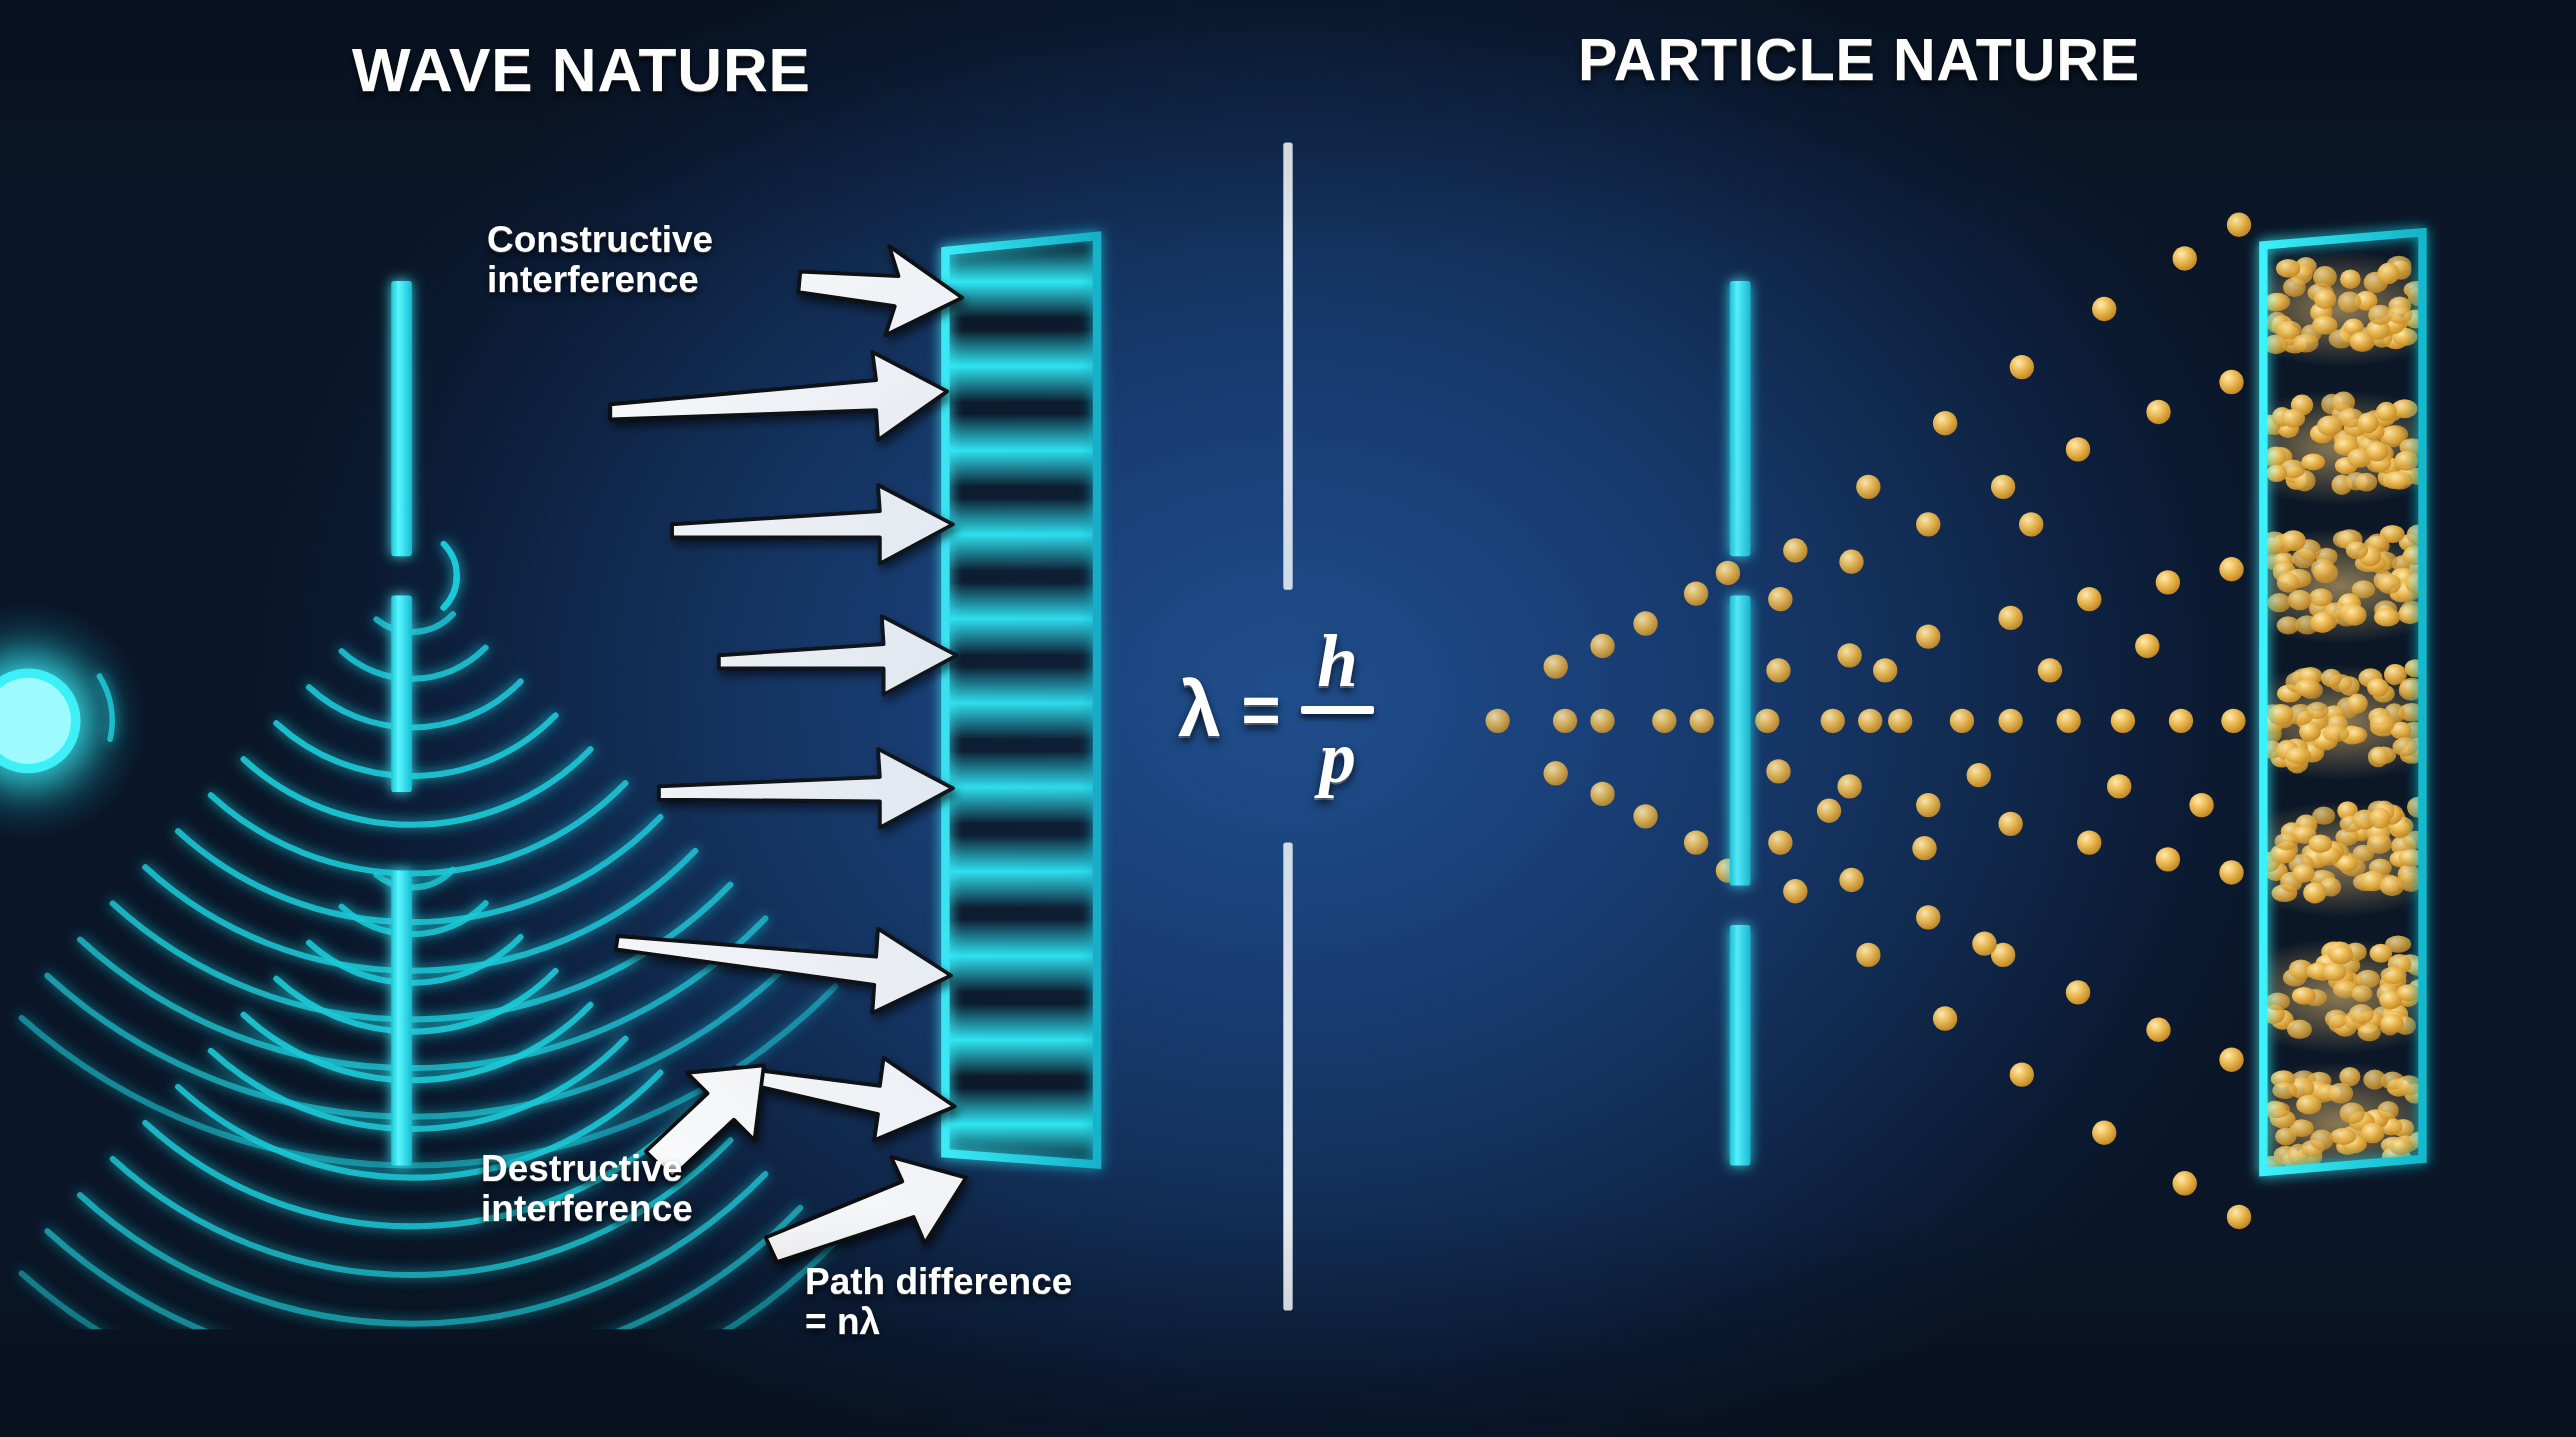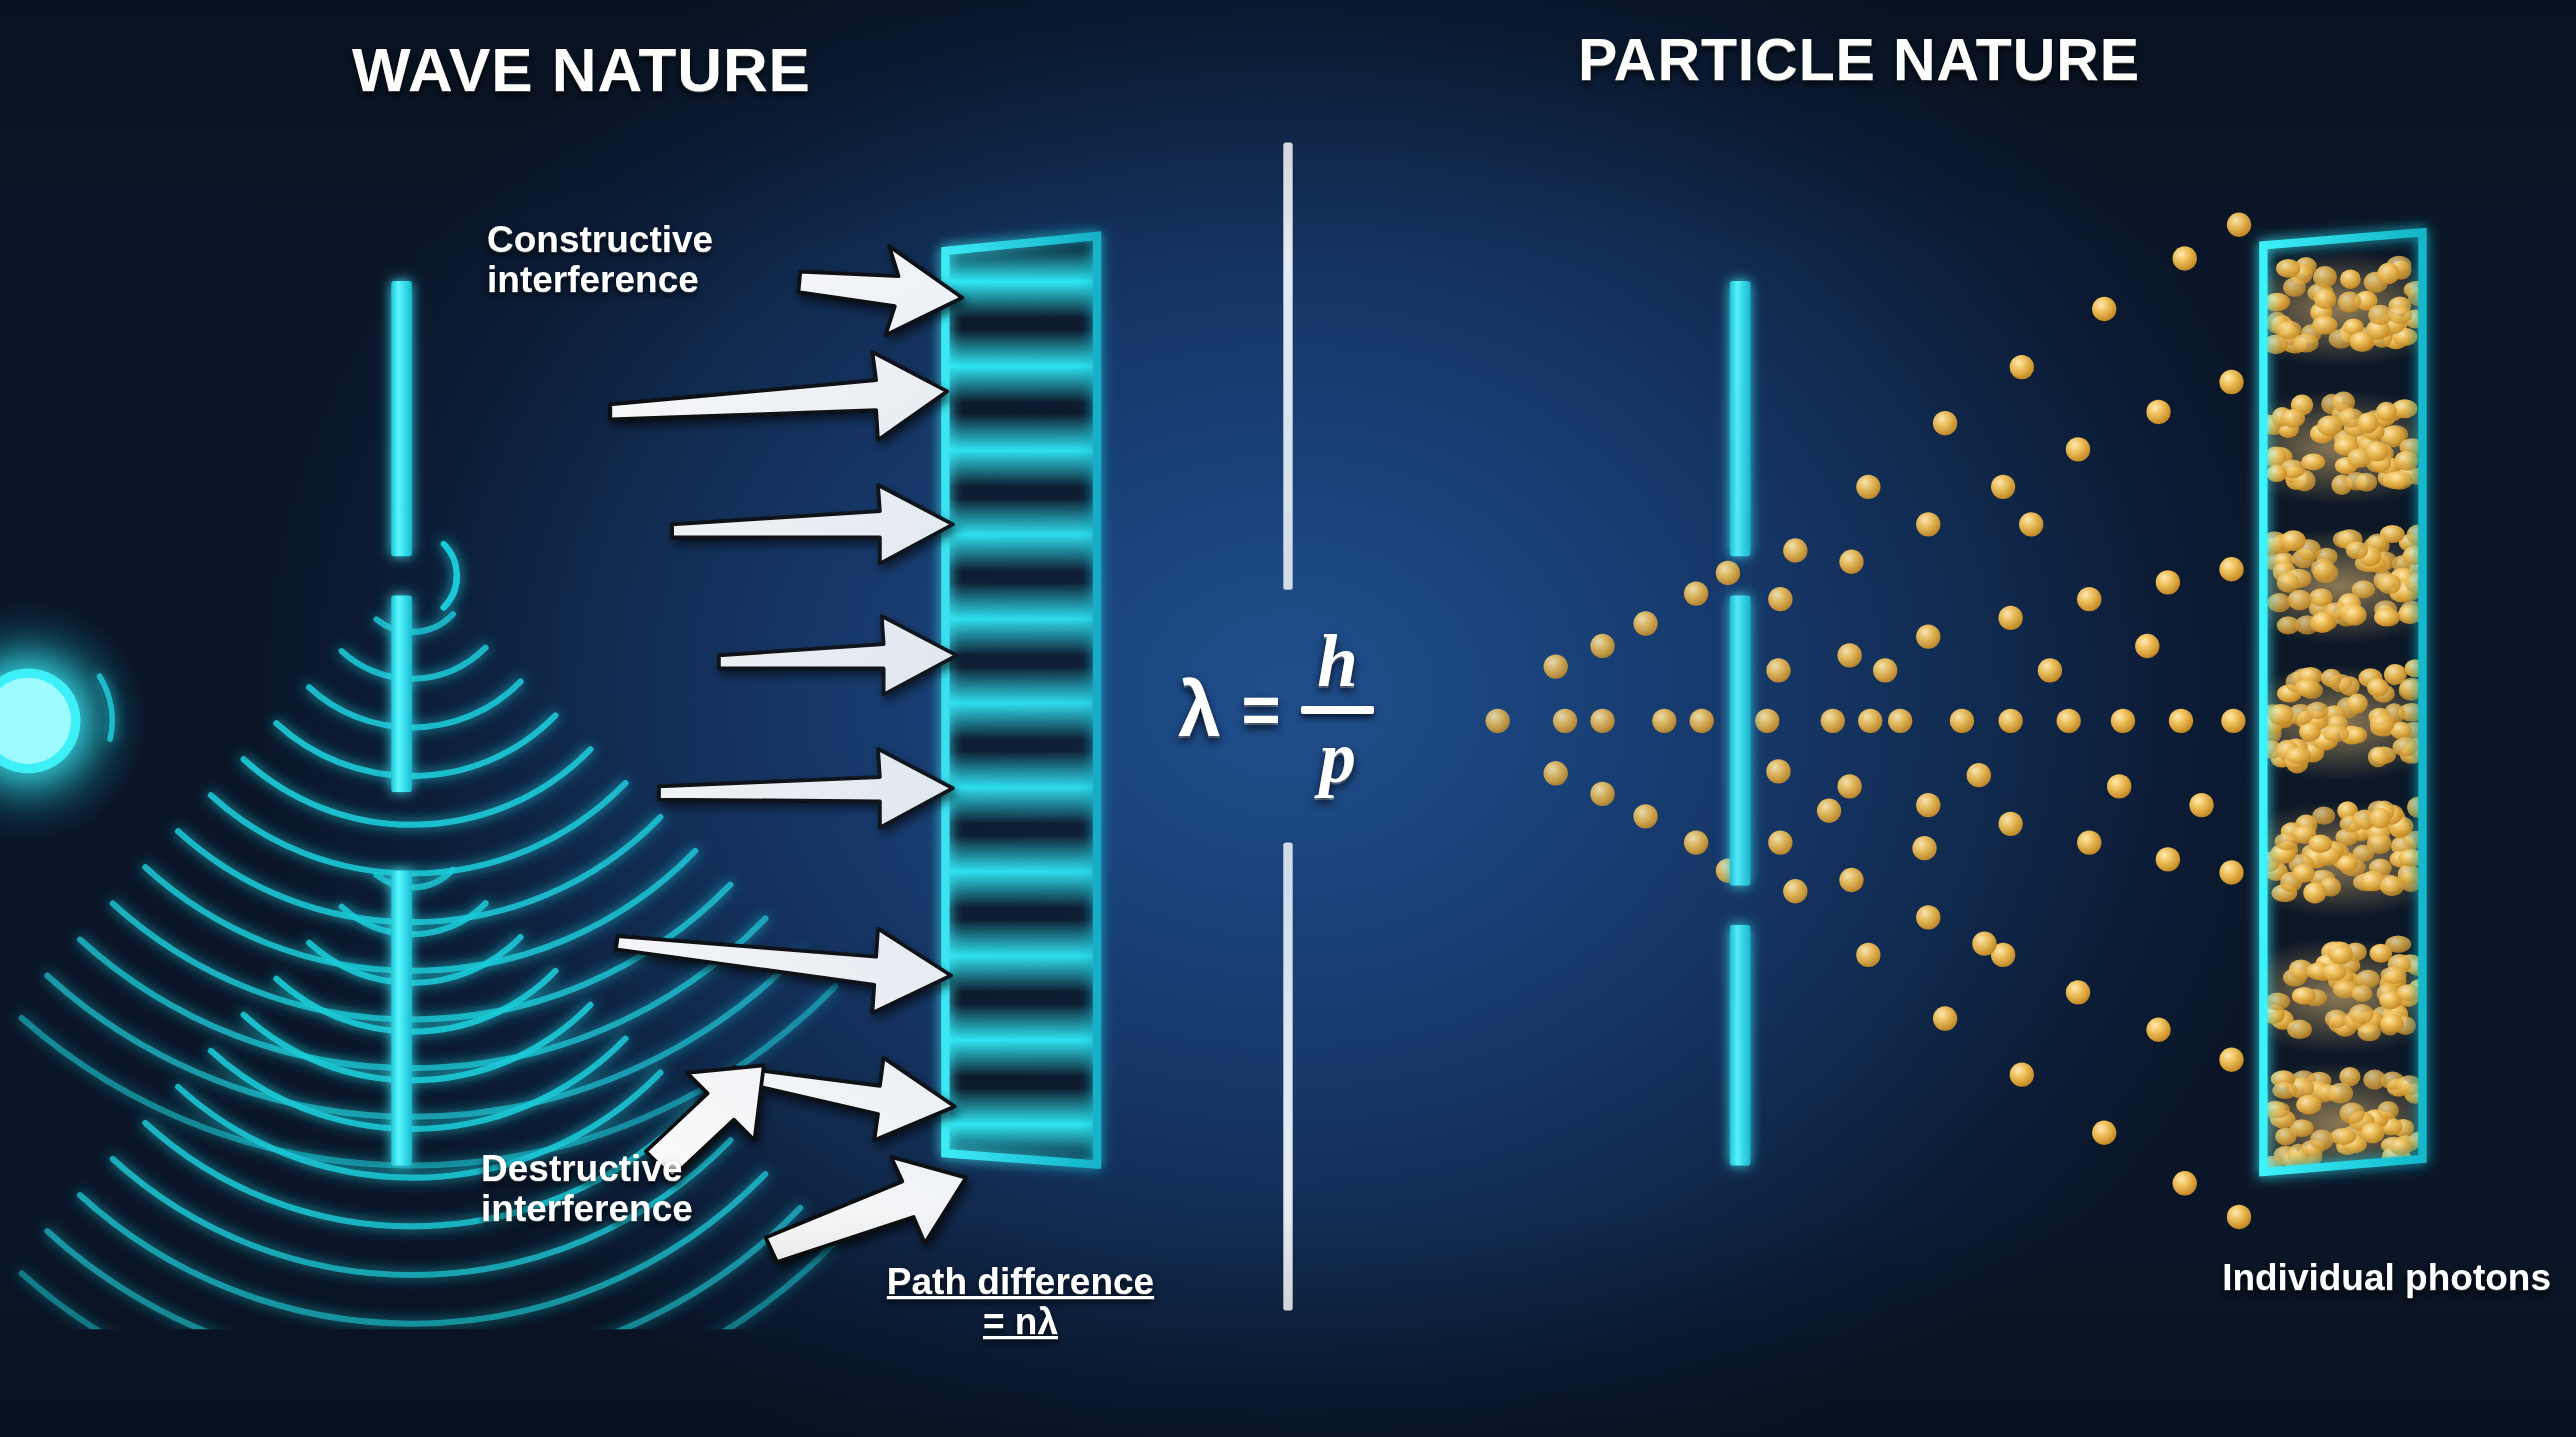--- a/index.html
+++ b/index.html
@@ -43,21 +43,21 @@
     color:#ffffff;
     font-weight:bold;
     font-size:37px;
     line-height:1.07;
     text-shadow:0 3.7px 6.6px rgba(0,0,0,.78), 0 0.9px 0 rgba(255,255,255,.35);
     z-index:40;
     white-space:nowrap;
   }
   #lbl-constructive{left:487px;top:220px;}
   #lbl-destructive{left:461px;top:1149px;margin-left:20px;}
-  #lbl-path{left:805px;top:1262px;text-align:center;width:431px;text-decoration:underline;}
+  #lbl-path{left:805px;top:1262px;width:431px;}
   #lbl-photons{left:2046px;top:1258px;text-align:right;width:505px;}
 
   #equation{
     position:absolute;left:1178px;top:625px;
     z-index:40;
     display:flex;align-items:center;gap:20.6px;
     color:#fff;
     text-shadow:0 4.7px 8.4px rgba(0,0,0,.75), 0 1.9px 0 rgba(255,255,255,.42);
   }
   #equation .lam{font-size:77px;font-weight:bold;line-height:1;}
@@ -747,21 +747,20 @@
     <div>Destructive</div>
     <div>interference</div>
   </div>
 
   <div class="lbl" id="lbl-path">
     <div>Path difference</div>
     <div>= nλ</div>
   </div>
 
   <div class="lbl" id="lbl-photons">
-    <div>Individual photons</div>
   </div>
 
   <div id="equation">
     <span class="lam">λ</span>
     <span class="eq">=</span>
     <span class="frac">
       <span class="num">h</span>
       <span class="bar"></span>
       <span class="den">p</span>
     </span>

